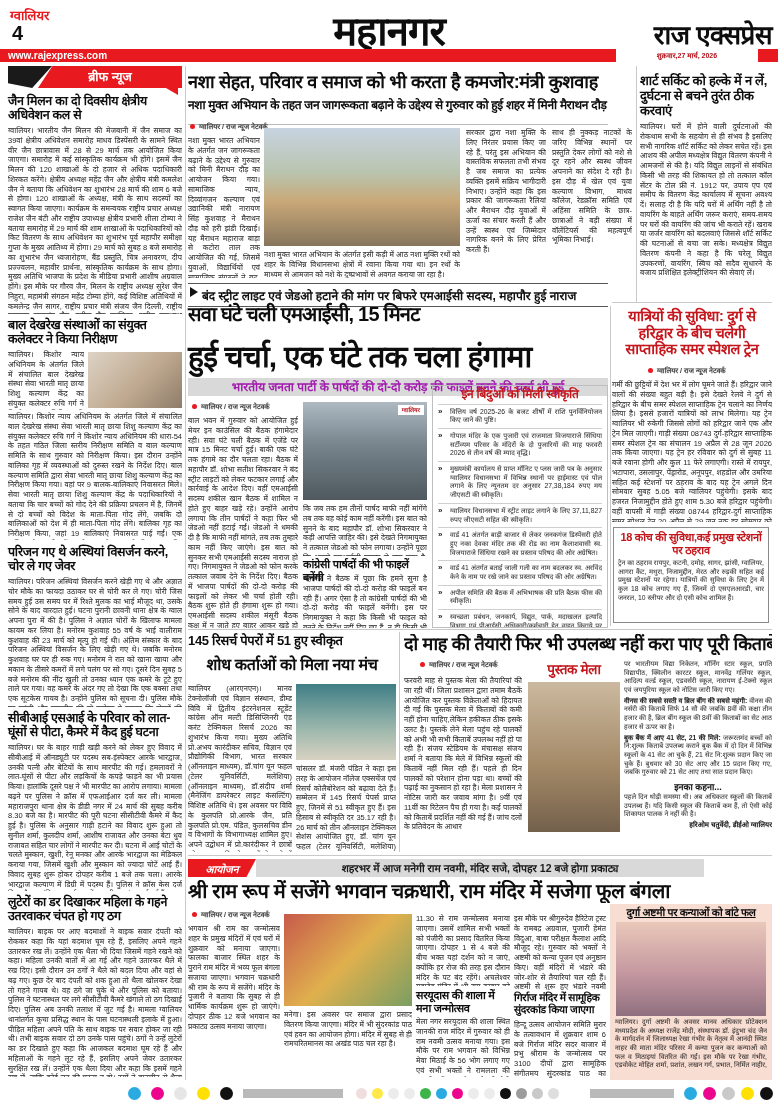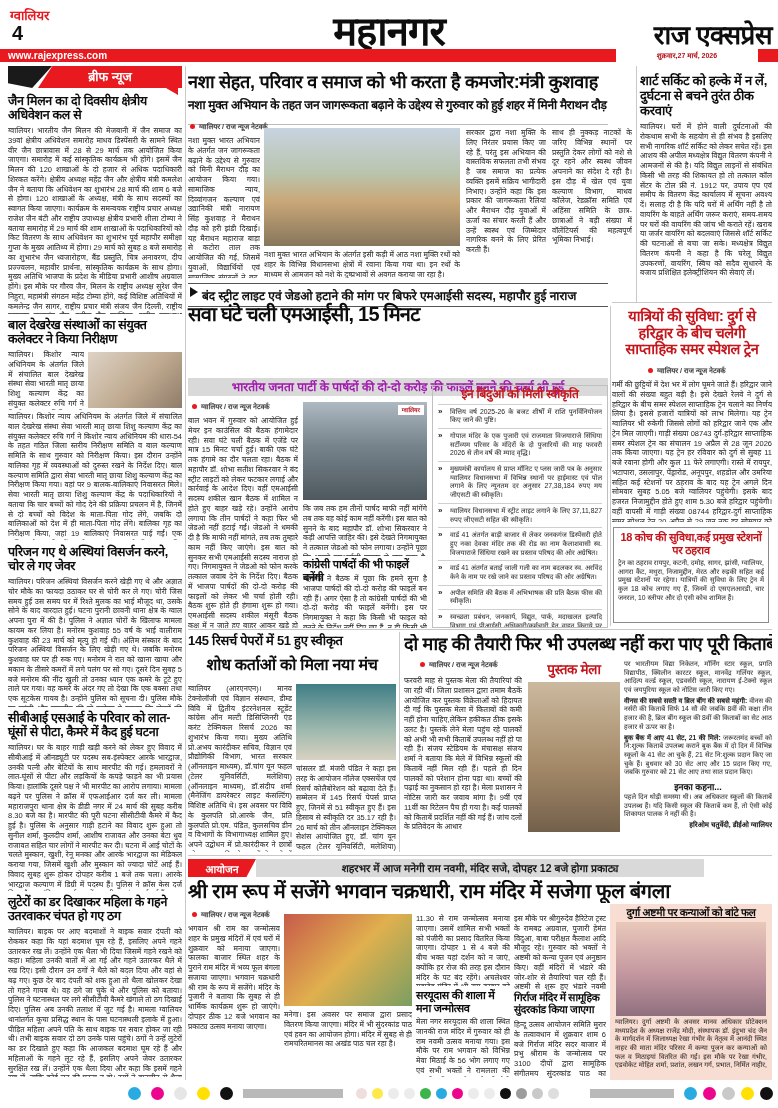--- a/index.html
+++ b/index.html
@@ -88,20 +88,21 @@
     <div class="small-text" style="height:56px;margin-top:3px;">ट्रेन का ठहराव रायपुर, कटनी, दमोह, सागर, झांसी, ग्वालियर, आगरा कैंट, मथुरा, निजामुद्दीन, मेरठ और रुड़की सहित कई प्रमुख स्टेशनों पर रहेगा। यात्रियों की सुविधा के लिए ट्रेन में कुल 18 कोच लगाए गए हैं, जिनमें दो एसएलआरडी, चार जनरल, 10 स्लीपर और दो एसी कोच शामिल हैं।</div>
   </div>
 
   <div class="abs rule-v" style="left:610px;top:306px;height:320px;"></div>
 
   <div class="abs" style="left:188px;top:283px;width:420px;border-top:1.5px solid #555;border-bottom:1.5px solid #555;padding:2px 0 2px 14px;box-sizing:border-box;">
     <span style="position:absolute;left:2px;top:3px;width:0;height:0;border-left:8px solid #111;border-top:5px solid transparent;border-bottom:5px solid transparent;"></span>
     <span class="b" style="font-size:12px;color:#111;margin-top:8px;">बंद स्ट्रीट लाइट एवं जेडओ हटाने की मांग पर बिफरे एमआईसी सदस्य, महापौर हुई नाराज</span>
   </div>
   <div class="abs hl" style="left:188px;top:303px;width:420px;font-size:20px;letter-spacing:-0.8px;">सवा घंटे चली एमआईसी, 15 मिनट</div>
+  <div class="abs hl" style="left:188px;top:340px;width:420px;font-size:30px;letter-spacing:-0.8px;">हुई चर्चा, एक घंटे तक चला हंगामा</div>
   <div class="abs graybar b" style="left:188px;top:378px;width:420px;height:18px;text-align:center;font-size:12px;line-height:18px;color:#a21caf;">भारतीय जनता पार्टी के पार्षदों की दो-दो करोड़ की फाइलें बनने की चर्चा भी हुई</div>
   <div class="abs byline" style="left:192px;top:402px;"><span class="reddot"></span><span>ग्वालियर / राज न्यूज नेटवर्क</span></div>
   <div class="abs body-text" style="left:188px;top:416px;width:110px;height:212px;">बाल भवन में गुरुवार को आयोजित हुई मेयर इन काउंसिल की बैठक हंगामेदार रही। सवा घंटे चली बैठक में एजेंडे पर मात्र 15 मिनट चर्चा हुई। बाकी एक घंटे तक हंगामे का दौर चलता रहा। बैठक में महापौर डॉ. शोभा सतीश सिकरवार ने बंद स्ट्रीट लाइटों को लेकर फटकार लगाई और कार्रवाई के आदेश दिए। वहीं एमआईसी सदस्य शकील खान बैठक में शामिल न होते हुए बाहर खड़े रहे। उन्होंने आरोप लगाया कि तीन पार्षदों ने कहा फिर भी जेडओ नहीं हटाई गईं। जेडओ ने धमकी दी है कि माफी नहीं मांगते, तब तक तुम्हारे काम नहीं किए जाएंगे। इस बात को सुनकर सभी एमआईसी सदस्य नाराज हो गए। निगमायुक्त ने जेडओ को फोन करके तत्काल जवाब देने के निर्देश दिए। बैठक में भाजपा पार्षदों की दो-दो करोड़ की फाइलों को लेकर भी चर्चा होती रही। बैठक शुरू होते ही हंगामा शुरू हो गया। एमआईसी सदस्य शकील मंसूरी बैठक कक्ष में न जाते हुए बाहर आकर खड़े हो गए। अन्य महिपालों ने उन्हें मनाया, लेकिन वह अंदर जाने को तैयार नहीं थे। उन्होंने कहा कि परिषद में सहमति बनने के बाद हमारे जोन से जेडओ नहीं हटाई गईं। हम तीनों पार्षद जेडओ को हटाने के लिए पत्र लिख चुके हैं, शिकायत कर चुके हैं फिर भी कोई सुनवाई नहीं हो रही। जेडओ ने धमकी दी है</div>
   <div class="abs photo" style="left:303px;top:402px;width:124px;height:98px;background:linear-gradient(180deg,#aeb9c2,#76838b 45%,#4e585e);">
     <span style="position:absolute;right:3px;top:3px;background:#fff;color:#b5121b;font-size:6px;font-weight:bold;padding:1px 4px;">ग्वालियर</span>
   </div>
   <div class="abs body-text" style="left:303px;top:504px;width:124px;height:52px;">कि जब तक हम तीनों पार्षद माफी नहीं मांगेंगे तब तक वह कोई काम नहीं करेंगी। इस बात को सुनने के बाद महापौर डॉ. शोभा सिकरवार ने कड़ी आपत्ति जाहिर की। इसे देखते निगमायुक्त ने तत्काल जेडओ को फोन लगाया। उन्होंने पूछा कि आपने एमआईसी सदस्य से क्या कहा है, इस पर जेडओ ने कहा कि मैंने कुछ भी नहीं बोला है। निगमायुक्त ने शाम को जेडओ को जवाब देने के लिए बुलाया।</div>
   <div class="abs hl" style="left:303px;top:558px;width:124px;font-size:11px;">कांग्रेसी पार्षदों की भी फाइलें बनेंगी</div>
   <div class="abs body-text" style="left:303px;top:574px;width:124px;height:54px;">महापौर ने बैठक में पूछा कि हमने सुना है भाजपा पार्षदों की दो-दो करोड़ की फाइलें बन रही हैं। अगर ऐसा है तो कांग्रेसी पार्षदों की भी दो-दो करोड़ की फाइलें बनेंगी। इस पर निगमायुक्त ने कहा कि किसी भी फाइल को बनने के निर्देश नहीं दिए गए हैं, न ही किसी भी फाइल को स्वीकृति दी है।</div>
 
@@ -137,21 +138,21 @@
     <div class="small-text" style="margin-top:2px;"><span class="b">वीनस की सबसे सस्ती व ब्रिल बींग की सबसे महंगी:</span> <span>वीनस की नर्सरी की किताबें सिर्फ 14 सौ की जबकि 8वीं की कक्षा तीन हजार की है, ब्रिल बींग स्कूल की 8वीं की किताबों का सेट आठ हजार से ऊपर का है।</span></div>
     <div class="small-text" style="margin-top:2px;"><span class="b">बुक बैंक में आए 41 सेट, 21 की मिले:</span> <span>जरूरतमंद बच्चों को नि:शुल्क किताबें उपलब्ध कराने बुक बैंक में दो दिन में विभिन्न स्कूलों के 41 सेट आ चुके हैं, 21 सेट नि:शुल्क प्रदान किए जा चुके हैं। बुधवार को 30 सेट आए और 15 प्रदान किए गए, जबकि गुरुवार को 21 सेट आए तथा सात प्रदान किए।</span></div>
     <div class="b" style="font-size:9px;text-align:center;margin-top:3px;">इनका कहना...</div>
     <div class="small-text">पहले दिन थोड़ी समस्या थी। अब अधिकतर स्कूलों की किताबें उपलब्ध हैं। यदि किसी स्कूल की किताबें कम हैं, तो ऐसी कोई शिकायत पालक ने नहीं की है।</div>
     <div class="b" style="font-size:7px;text-align:right;margin-top:1px;">हरिओम चतुर्वेदी, डीईओ ग्वालियर</div>
   </div>
 
   <div class="abs rule-h" style="left:188px;top:855px;width:584px;"></div>
 
   <div class="abs" style="left:188px;top:859px;width:68px;height:18px;background:#e8191f;clip-path:polygon(0 0,100% 0,86% 100%,0 100%);text-align:center;">
-    <span class="b" style="font-size:10.5px;color:#fff;line-height:18px;">आयोजन</span>
+    <span class="b" style="font-size:10.5px;color:#fff;line-height:18px;font-style:italic;">आयोजन</span>
   </div>
   <div class="abs graybar b" style="left:256px;top:859px;width:448px;height:18px;text-align:center;font-size:10.5px;line-height:18px;color:#1a1a1a;">शहरभर में आज मनेगी राम नवमी, मंदिर सजे, दोपहर 12 बजे होगा प्रकाट्य</div>
   <div class="abs hl" style="left:188px;top:880px;width:584px;font-size:20px;white-space:nowrap;overflow:hidden;">श्री राम रूप में सजेंगे भगवान चक्रधारी, राम मंदिर में सजेगा फूल बंगला</div>
   <div class="abs byline" style="left:192px;top:910px;"><span class="reddot"></span><span>ग्वालियर / राज न्यूज नेटवर्क</span></div>
   <div class="abs body-text" style="left:188px;top:924px;width:92px;height:154px;">भगवान श्री राम का जन्मोत्सव शहर के प्रमुख मंदिरों में एवं घरों में शुक्रवार को मनाया जाएगा। फालका बाजार स्थित शहर के पुराने राम मंदिर में भव्य फूल बंगला सजाया जाएगा। भगवान चक्रधारी श्री राम के रूप में सजेंगे। मंदिर के पुजारी ने बताया कि सुबह से ही धार्मिक कार्यक्रम शुरू हो जाएंगे। दोपहर ठीक 12 बजे भगवान का प्रकाट्य उत्सव मनाया जाएगा।</div>
   <div class="abs photo" style="left:284px;top:914px;width:128px;height:92px;background:linear-gradient(135deg,#c75a4a,#e0b04e 50%,#7a9e62);"></div>
   <div class="abs body-text" style="left:284px;top:1010px;width:128px;height:66px;">मनेगा। इस अवसर पर समाज द्वारा प्रसाद वितरण किया जाएगा। मंदिर में भी सुंदरकांड पाठ एवं हवन का आयोजन होगा। मंदिर में सुबह से ही रामचरितमानस का अखंड पाठ चल रहा है।</div>
   <div class="abs body-text" style="left:416px;top:914px;width:94px;height:72px;">11.30 से राम जन्मोत्सव मनाया जाएगा। उसमें शामिल सभी भक्तों को पंजीरी का प्रसाद वितरित किया जाएगा। दोपहर 1 से 4 बजे की बीच भक्त यहां दर्शन को न जाएं, क्योंकि हर रोज की तरह इस दौरान मंदिर के पट बंद रहेंगे। अचलेश्वर महादेव मंदिर में भी राम दरबार को सजाया गया है। दोपहर 12 बजे यहां प्रकाट्य उत्सव मनाया जाएगा।</div>
   <div class="abs hl" style="left:416px;top:989px;width:94px;font-size:11px;">सरयूदास की शाला में मना जन्मोत्सव</div>
   <div class="abs body-text" style="left:416px;top:1017px;width:94px;height:60px;">मेला नगर सरयूदास की शाला स्थित जानकी राज मंदिर में गुरुवार को ही राम नवमी उत्सव मनाया गया। इस मौके पर राम भगवान को विभिन्न मेवा मिठाई के 56 भोग लगाए गए एवं सभी भक्तों ने रामलला की आरती की। इसके पूर्व श्रीमद्देवी भागवत कथा का पूर्णाहुति के साथ समापन हुआ।</div>

